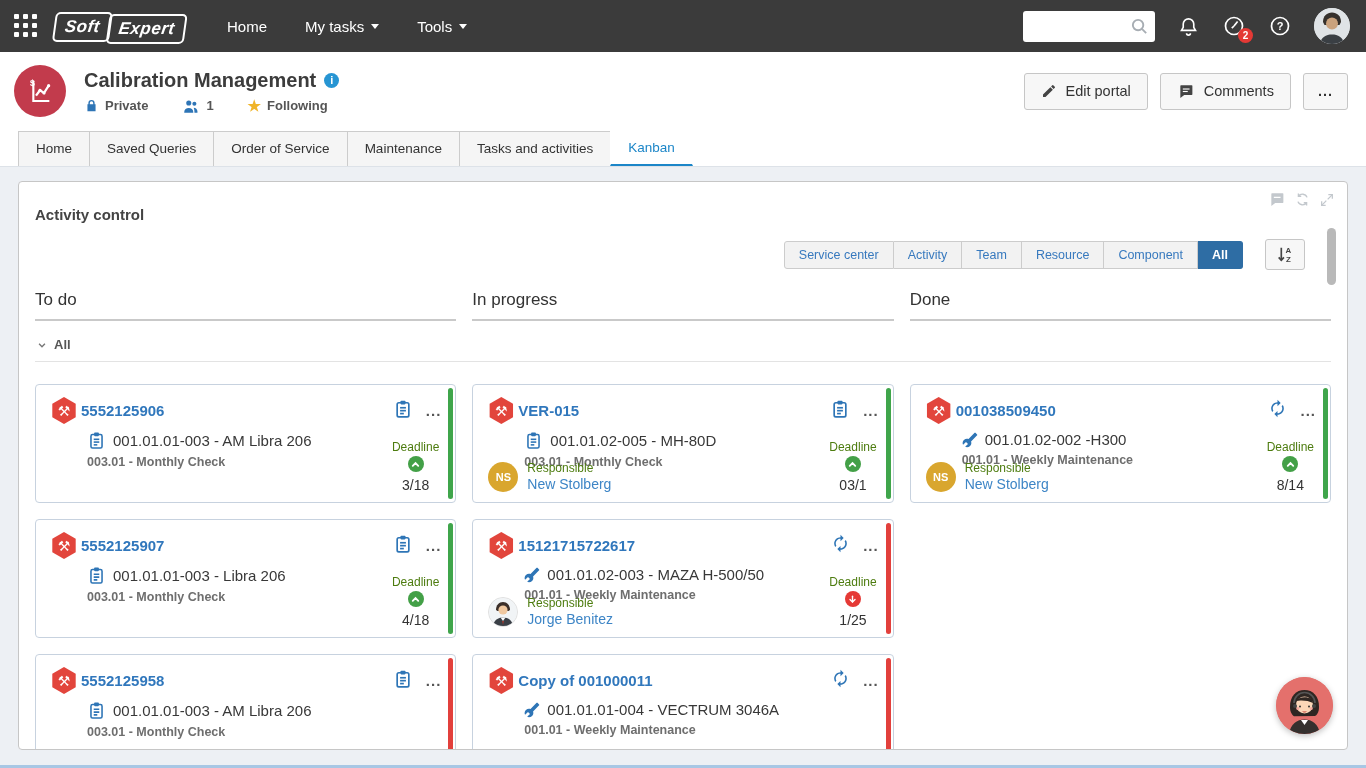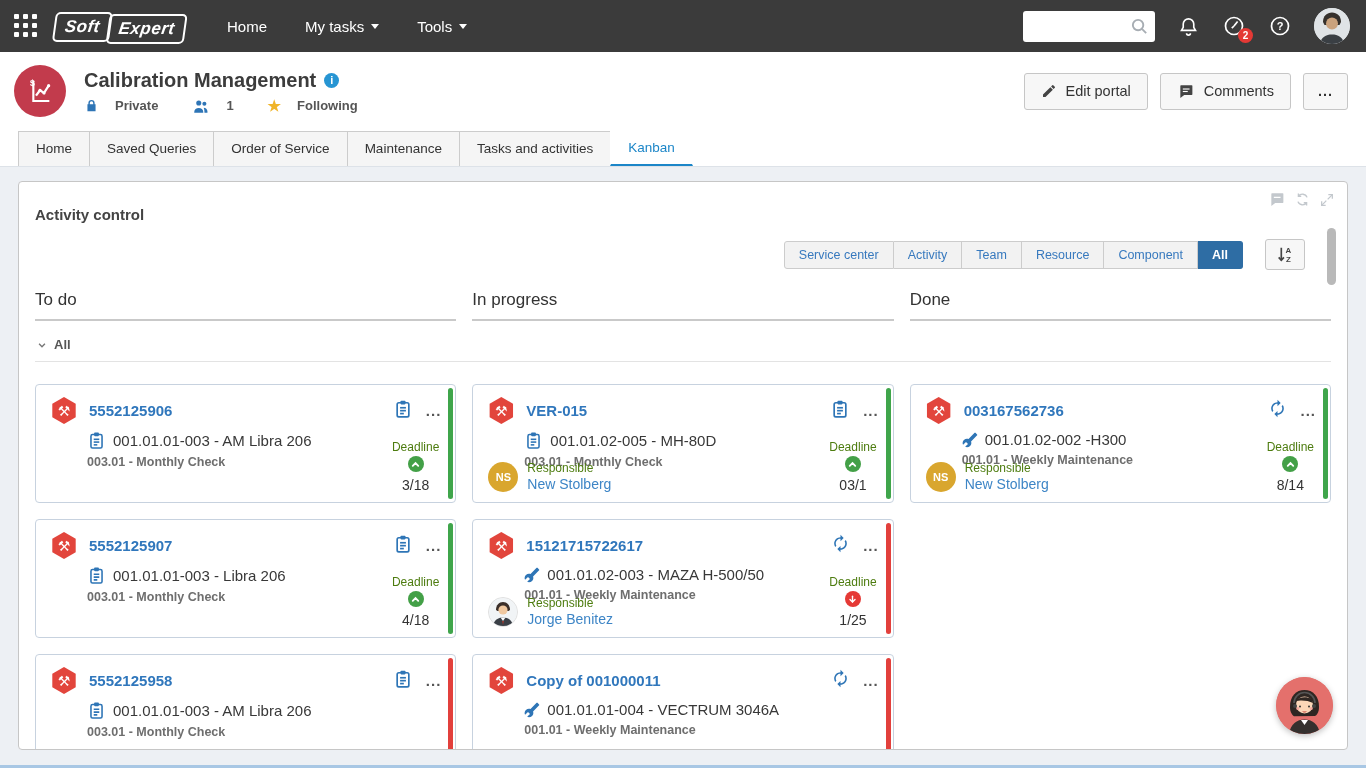--- a/index.html
+++ b/index.html
@@ -24,21 +24,21 @@
   .nav-badge { position:absolute; right:-7px; bottom:-5px; background:#e43935; color:#fff; font-size:10px; font-weight:bold; min-width:15px; height:15px; border-radius:8px; display:flex; align-items:center; justify-content:center; padding:0 3px; }
   .avatar { width:36px; height:36px; border-radius:50%; overflow:hidden; cursor:pointer; background:#e3e6e8; }
 
   
   .portal-header { background:#fff; display:flex; align-items:center; padding:13px 18px 9px 14px; }
   .portal-icon { width:52px; height:52px; border-radius:50%; background:#c23b4c; margin-right:18px; flex:none; display:flex; align-items:center; justify-content:center; }
   .ph-titles .trow { display:flex; align-items:center; gap:8px; }
   .ph-titles h1 { font-size:20px; color:#3c3c3c; font-weight:bold; }
   .info-ico { width:15px; height:15px; border-radius:50%; background:#2795d3; color:#fff; font-size:11px; font-weight:bold; display:flex; align-items:center; justify-content:center; cursor:pointer; }
   .meta-row { display:flex; align-items:center; gap:34px; margin-top:6px; font-size:13px; font-weight:bold; color:#555; }
-  .meta-item { display:flex; align-items:center; gap:16px; cursor:pointer; }
+  .meta-item { display:flex; align-items:center; gap:6px; cursor:pointer; }
   .star { color:#f0b429; font-size:15px; line-height:1; }
   .header-actions { margin-left:auto; display:flex; gap:12px; }
   .hbtn { display:flex; align-items:center; gap:9px; background:#f7f7f7; border:1px solid #c6c6c6; border-radius:3px; padding:0 16px; height:37px; font-size:14.5px; color:#333; cursor:pointer; }
   .hbtn.more { font-weight:bold; letter-spacing:1px; padding:0 14px; }
 
   
   .tabs { background:#fff; display:flex; align-items:flex-end; padding-left:18px; height:41px; border-bottom:1px solid #dde2e8; }
   .tab { padding:9px 17px 10px; background:#f5f5f5; border:1px solid #ccc; border-bottom:none; font-size:13.5px; color:#333; cursor:pointer; margin-right:-1px; }
   .tab.active { background:#fff; border-color:transparent; border-bottom:2px solid #1c86c8; color:#1c86c8; padding-bottom:9px; }
 
@@ -66,21 +66,21 @@
 
   .board { display:grid; grid-template-columns:repeat(3,1fr); gap:16px; margin-top:22px; align-items:start; }
   .kanban-col { display:flex; flex-direction:column; gap:16px; }
 
   .card { position:relative; background:#fff; border:1px solid #c7d2df; border-radius:4px; height:119px; padding:12px 14px 10px 15px; cursor:pointer; }
   .card-bar { position:absolute; top:3px; bottom:3px; right:2px; width:5px; border-radius:3px; }
   .card-bar.green { background:#3fa54b; }
   .card-bar.red { background:#e2403c; }
   .card-head { display:flex; align-items:center; }
   .hexagon { width:26px; height:27px; flex:none; background:#e2453c; clip-path:polygon(50% 0,95% 25%,95% 75%,50% 100%,5% 75%,5% 25%); color:#fff; display:flex; align-items:center; justify-content:center; font-size:14px; }
-  .card-title { margin-left:12px; font-size:15px; font-weight:bold; color:#3077bc; text-decoration:none; white-space:nowrap; }
+  .card-title { margin-left:4px; font-size:15px; font-weight:bold; color:#3077bc; text-decoration:none; white-space:nowrap; }
   .card-head-right { margin-left:auto; display:flex; align-items:center; gap:13px; }
   .dots { color:#555; font-size:15px; font-weight:bold; letter-spacing:1px; line-height:10px; cursor:pointer; }
   .card-item { display:flex; align-items:center; gap:7px; margin:7px 0 0 36px; font-size:15px; color:#383838; }
   .card-activity { margin:5px 0 0 36px; font-size:12.5px; font-weight:bold; color:#6e6e6e; }
   .card-foot { position:absolute; left:15px; right:16px; bottom:9px; display:flex; justify-content:space-between; align-items:flex-end; }
   .resp { display:flex; align-items:center; gap:9px; }
   .resp-initials { width:30px; height:30px; border-radius:50%; background:#d9a62e; color:#fff; font-size:11px; font-weight:bold; display:flex; align-items:center; justify-content:center;text-align:center; }
   .resp-photo { width:30px; height:30px; border-radius:50%; overflow:hidden; background:#f1f4f6; border:1px solid #e0e0e0; }
   .resp-label, .dl-label { font-size:12px; color:#4d7c0f; }
   .resp-name { font-size:14px; color:#3d85c6; text-decoration:none; cursor:pointer; }
@@ -537,21 +537,21 @@
 
         </div>
       </div>
           </div>
         </div>
         <div class="kanban-col">
           <div class="card">
       <span class="card-bar green"></span>
       <div class="card-head">
         <span class="hexagon">⚒</span>
-        <a class="card-title">003167562736</a>
+        <a class="card-title">001038509450</a>
         <span class="card-head-right">
           <span><svg width="19" height="19" viewBox="0 0 24 24" fill="#2e75b6">
                     <path d="M12 6v3l4-4-4-4v3c-4.4 0-8 3.6-8 8 0 1.6.5 3 1.3 4.3l1.5-1.5C6.3 14 6 13 6 12c0-3.3 2.7-6 6-6zm6.7 1.7l-1.5 1.5c.5.8.8 1.8.8 2.8 0 3.3-2.7 6-6 6v-3l-4 4 4 4v-3c4.4 0 8-3.6 8-8 0-1.6-.5-3-1.3-4.3z"></path>
                   </svg></span>
           <span class="dots">...</span>
         </span>
       </div>
       <div class="card-item">
         <svg width="16" height="16" viewBox="0 0 24 24" fill="#2e75b6">
                 <path d="M22.7 19l-9.1-9.1c.9-2.3.4-5-1.5-6.9-2-2-5-2.4-7.4-1.3L9 6 6 9 1.6 4.7C.4 7.1.9 10.1 2.9 12.1c1.9 1.9 4.6 2.4 6.9 1.5l9.1 9.1c.4.4 1 .4 1.4 0l2.3-2.3c.5-.4.5-1.1.1-1.4z" transform="scale(1,-1) translate(0,-24)"></path>

